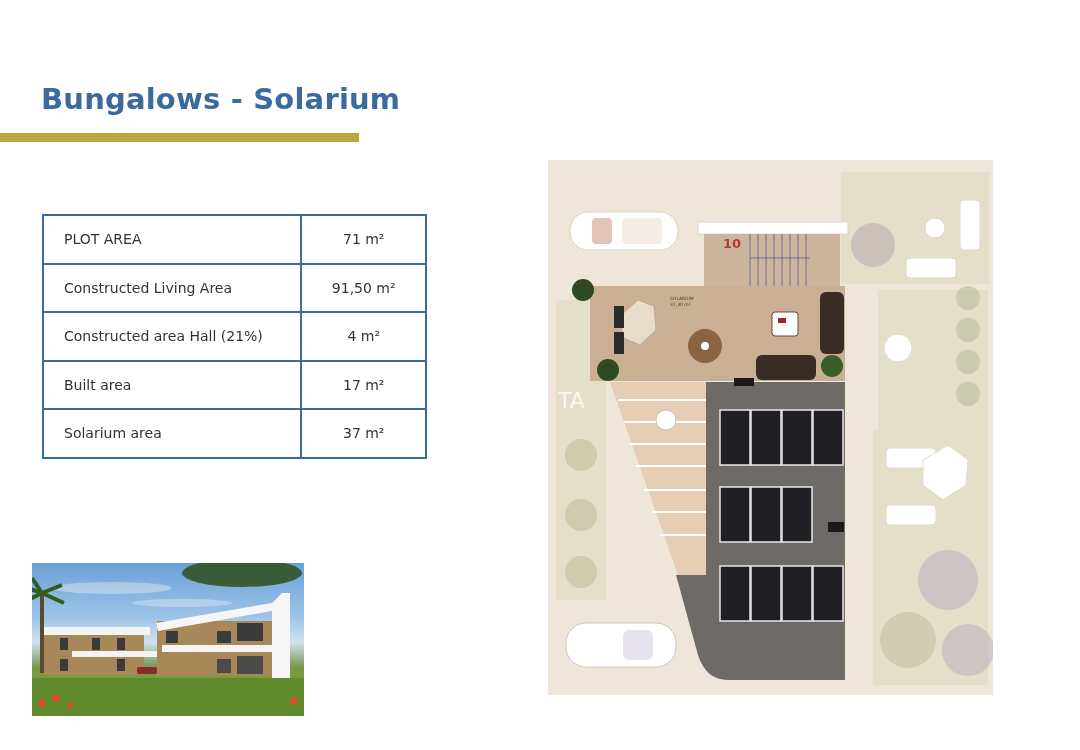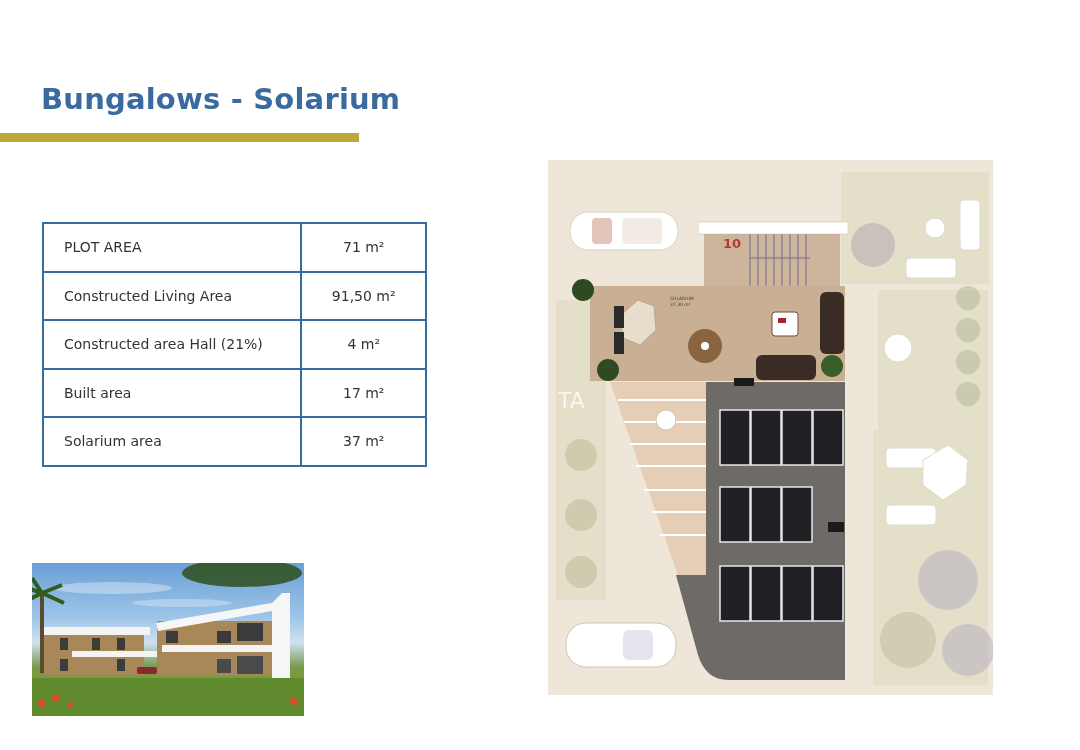--- a/index.html
+++ b/index.html
@@ -10,21 +10,21 @@
     position: absolute; left: 41px; top: 82px;
     font-family: "DejaVu Sans", sans-serif; font-weight: bold;
     font-size: 29px; color: #3a6a9e; letter-spacing: 0.2px;
   }
   .title-rule {
     position: absolute; left: 0; top: 133px; width: 359px; height: 9px;
     background: #b9a93a;
   }
 
   table.areas {
-    position: absolute; left: 42px; top: 222px;
+    position: absolute; left: 42px; top: 214px;
     width: 385px; border-collapse: collapse;
     border: 2px solid #3a6a9e;
   }
   table.areas td {
     border: 2px solid #3a6a9e; height: 48.5px;
     font-family: "DejaVu Sans", sans-serif; font-size: 14px; color: #333;
   }
   table.areas td.label { padding-left: 20px; width: 274px; }
   table.areas td.value { text-align: center; width: 133px; }
   table.areas tr.total td { background: #c4e0ee; font-weight: bold; color: #2c3e50; }

